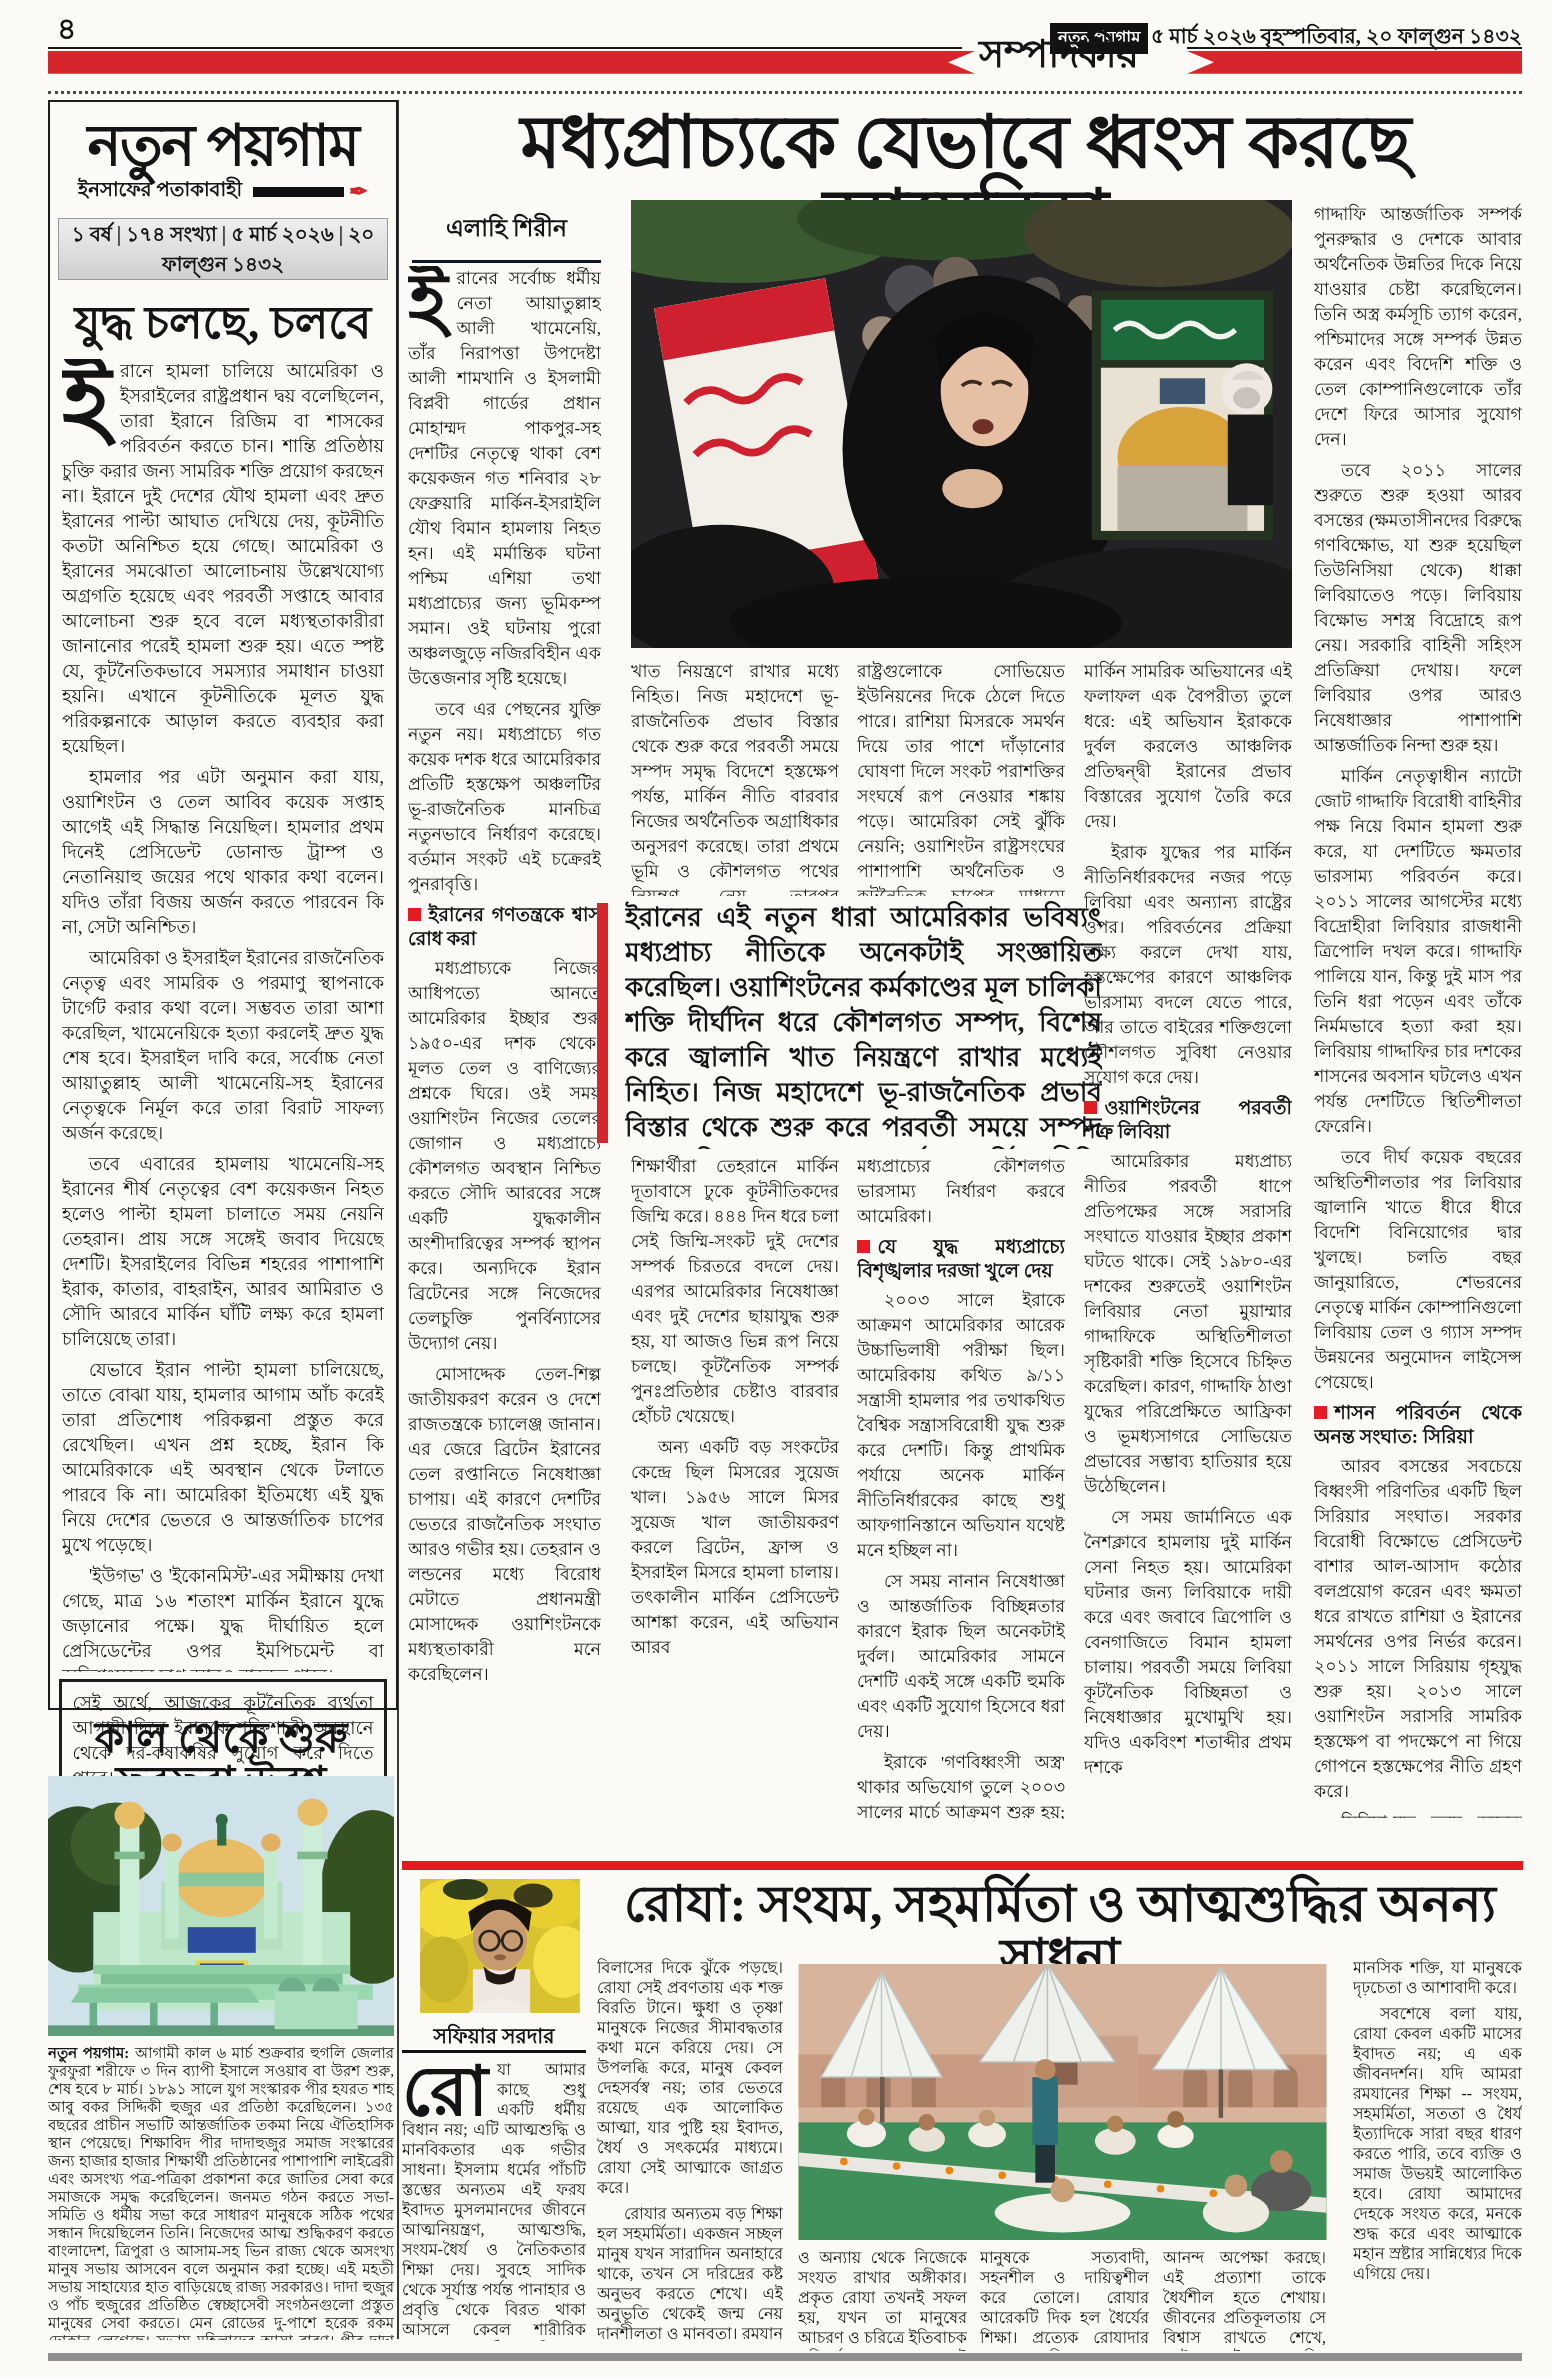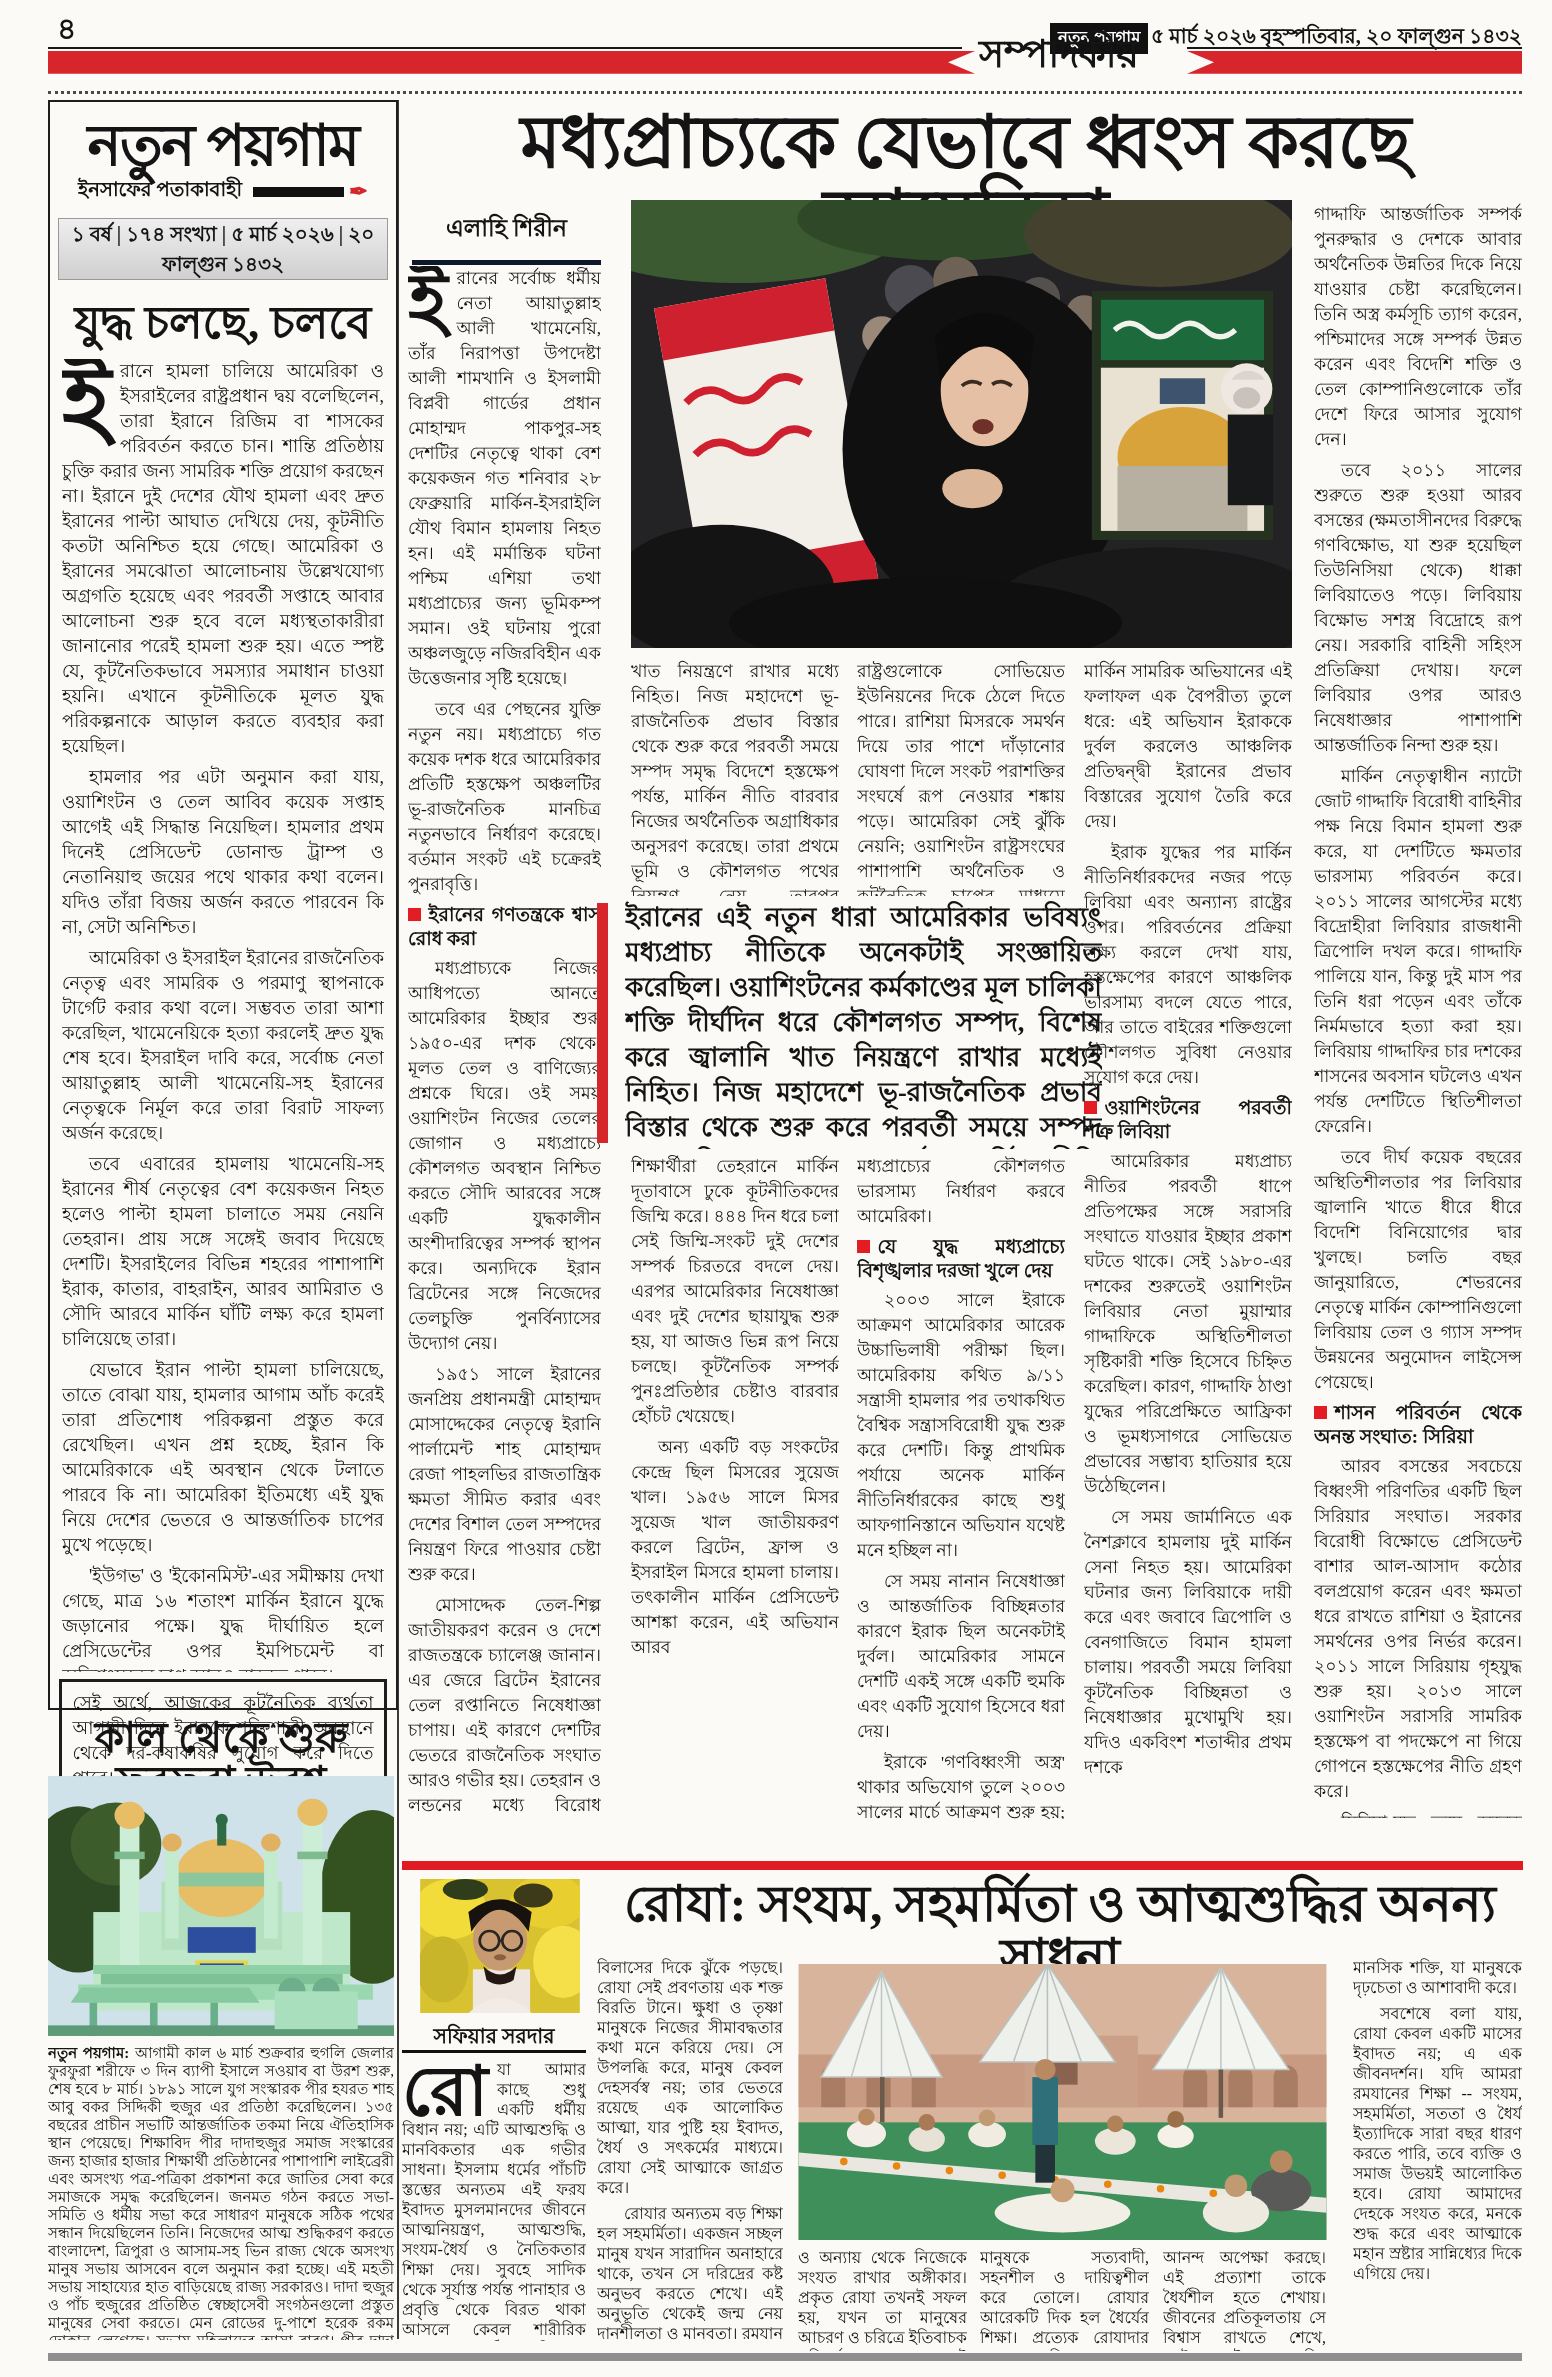--- a/index.html
+++ b/index.html
@@ -29,21 +29,21 @@
             font-size:20px;font-weight:bold;text-align:center;line-height:30px;}
   .h-left{font-size:45px;font-weight:900;text-align:center;line-height:1.05;}
   .edit-body{font-size:18px;line-height:25px;}
   .dropcap{float:left;font-weight:900;line-height:.78;margin:6px 9px 0 0;}
   .conclusion{border:3px solid #1d1d1d;font-size:18px;line-height:25px;padding:9px 10.6px;}
   .h-furfura{font-size:42px;font-weight:900;text-align:center;line-height:1.05;}
   .furfura-body{font-size:15px;line-height:18px;}
   .lead-in{font-weight:bold;}
   
   .h-main{font-size:73px;font-weight:900;text-align:center;line-height:1.02;letter-spacing:-0.8px;}
-  .byline{font-size:23.4px;font-weight:bold;text-align:center;border-bottom:5px solid #0f172a;padding-bottom:10.6px;}
+  .byline{font-size:23.4px;font-weight:bold;text-align:center;border-bottom:3px solid #0f172a;padding-bottom:10.6px;}
   .colsmall{font-size:17.4px;line-height:25px;}
   .subhead{font-size:19px;font-weight:900;line-height:24px;margin:4.5px 0;text-indent:0;}
   .sq{display:inline-block;width:13px;height:13px;background:#e41d25;margin-right:7.6px;}
   .quotebox{font-size:26.4px;line-height:35px;font-weight:bold;}
   .quotebar{background:#d6252b;width:11.3px;}
   
   .redrule{background:#e01b22;height:9px;}
   .h-roza{font-size:50px;font-weight:900;text-align:center;line-height:1.05;}
   .roza-body{font-size:16px;line-height:20px;}
   .caption{font-size:20.4px;font-weight:bold;text-align:center;}
@@ -144,21 +144,20 @@
 
   <div class="abs h-main" style="left:408px;top:106px;width:1115px;">মধ্যপ্রাচ্যকে যেভাবে ধ্বংস করছে আমেরিকা</div>
 
   <div class="abs byline" style="left:412px;top:210px;width:189px;">এলাহি শিরীন</div>
   <div class="abs colsmall just clip" style="left:408px;top:266px;width:193px;height:1553px;">
     <span class="dropcap" style="font-size:76px;">ই</span>
     <p class="np noind">রানের সর্বোচ্চ ধর্মীয় নেতা আয়াতুল্লাহ আলী খামেনেয়ি, তাঁর নিরাপত্তা উপদেষ্টা আলী শামখানি ও ইসলামী বিপ্লবী গার্ডের প্রধান মোহাম্মদ পাকপুর-সহ দেশটির নেতৃত্বে থাকা বেশ কয়েকজন গত শনিবার ২৮ ফেব্রুয়ারি মার্কিন-ইসরাইলি যৌথ বিমান হামলায় নিহত হন। এই মর্মান্তিক ঘটনা পশ্চিম এশিয়া তথা মধ্যপ্রাচ্যের জন্য ভূমিকম্প সমান। ওই ঘটনায় পুরো অঞ্চলজুড়ে নজিরবিহীন এক উত্তেজনার সৃষ্টি হয়েছে।</p>
     <p class="np">তবে এর পেছনের যুক্তি নতুন নয়। মধ্যপ্রাচ্যে গত কয়েক দশক ধরে আমেরিকার প্রতিটি হস্তক্ষেপ অঞ্চলটির ভূ-রাজনৈতিক মানচিত্র নতুনভাবে নির্ধারণ করেছে। বর্তমান সংকট এই চক্রেরই পুনরাবৃত্তি।</p>
     <h4 class="subhead"><span class="sq"></span><span>ইরানের গণতন্ত্রকে শ্বাস রোধ করা</span></h4>
     <p class="np">মধ্যপ্রাচ্যকে নিজের আধিপত্যে আনতে আমেরিকার ইচ্ছার শুরু ১৯৫০-এর দশক থেকে; মূলত তেল ও বাণিজ্যের প্রশ্নকে ঘিরে। ওই সময় ওয়াশিংটন নিজের তেলের জোগান ও মধ্যপ্রাচ্যে কৌশলগত অবস্থান নিশ্চিত করতে সৌদি আরবের সঙ্গে একটি যুদ্ধকালীন অংশীদারিত্বের সম্পর্ক স্থাপন করে। অন্যদিকে ইরান ব্রিটেনের সঙ্গে নিজেদের তেলচুক্তি পুনর্বিন্যাসের উদ্যোগ নেয়।</p>
-    <p class="np">১৯৫১ সালে ইরানের জনপ্রিয় প্রধানমন্ত্রী মোহাম্মদ মোসাদ্দেকের নেতৃত্বে ইরানি পার্লামেন্ট শাহ মোহাম্মদ রেজা পাহলভির রাজতান্ত্রিক ক্ষমতা সীমিত করার এবং দেশের বিশাল তেল সম্পদের নিয়ন্ত্রণ ফিরে পাওয়ার চেষ্টা শুরু করে।</p>
     <p class="np">মোসাদ্দেক তেল-শিল্প জাতীয়করণ করেন ও দেশে রাজতন্ত্রকে চ্যালেঞ্জ জানান। এর জেরে ব্রিটেন ইরানের তেল রপ্তানিতে নিষেধাজ্ঞা চাপায়। এই কারণে দেশটির ভেতরে রাজনৈতিক সংঘাত আরও গভীর হয়। তেহরান ও লন্ডনের মধ্যে বিরোধ মেটাতে প্রধানমন্ত্রী মোসাদ্দেক ওয়াশিংটনকে মধ্যস্থতাকারী মনে করেছিলেন।</p>
 
   </div>
 
   <div class="abs" style="left:631px;top:200px;width:661px;height:448px;">
     <svg width="661" height="448" viewBox="0 0 875 593">
       <rect width="875" height="593" fill="#232224"></rect>
       <ellipse cx="140" cy="40" rx="220" ry="70" fill="#3c5a32"></ellipse>
       <ellipse cx="420" cy="25" rx="200" ry="55" fill="#2f4828"></ellipse>
       <ellipse cx="700" cy="45" rx="180" ry="70" fill="#44412f"></ellipse>

